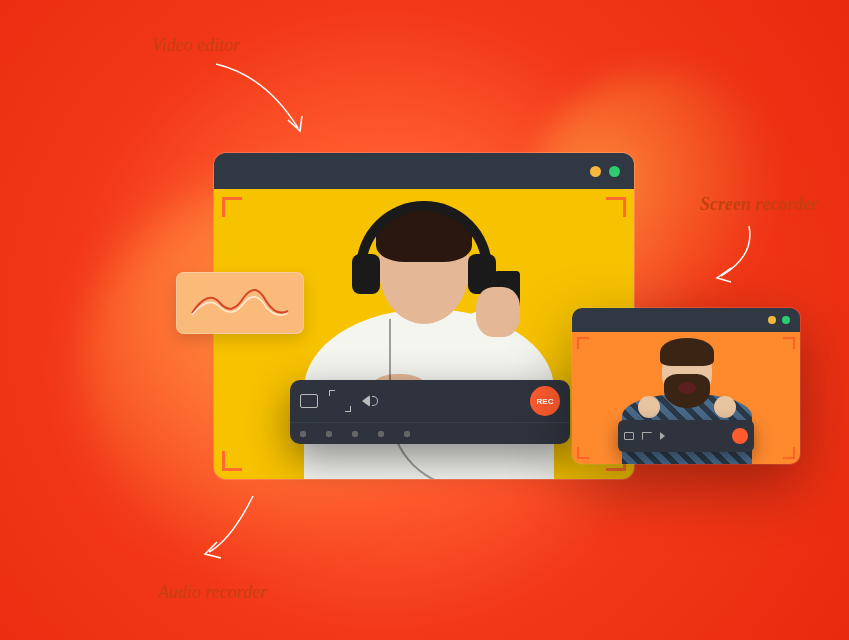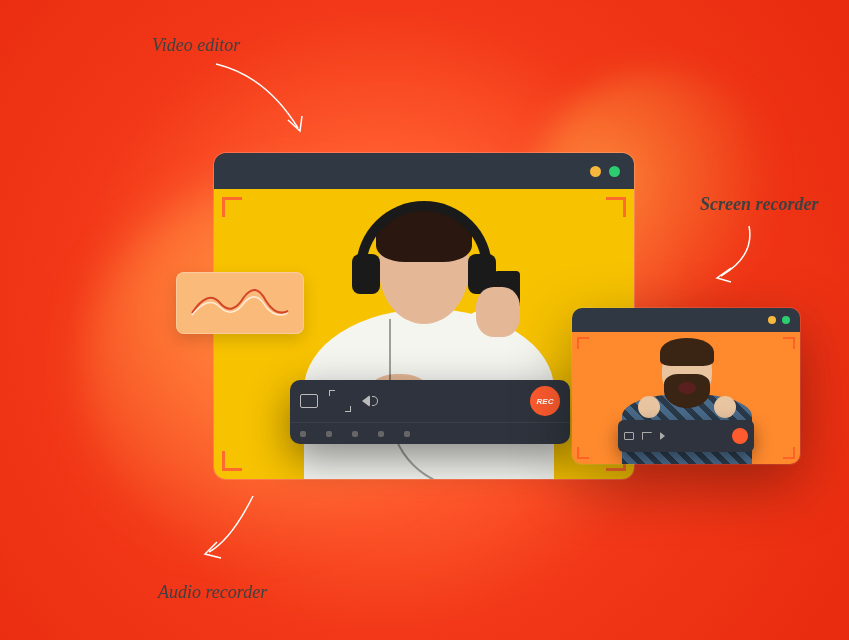--- a/index.html
+++ b/index.html
@@ -22,21 +22,21 @@
 .blob2 {
   position: absolute;
   width: 260px; height: 260px;
   left: 530px; top: 70px;
   border-radius: 50%;
   background: radial-gradient(circle at 30% 40%, rgba(255,170,70,0.6), rgba(255,70,30,0) 70%);
   filter: blur(15px);
 }
 .label {
   position: absolute;
-  color: #404040;
+  color: #c2410c;
   font-family: 'Brush Script MT', cursive;
   font-style: italic;
   font-size: 18px;
   font-weight: 500;
 }
 .label.video { left: 152px; top: 35px; }
 .label.screen { left: 700px; top: 194px; font-weight: bold; }
 .label.audio { left: 158px; top: 582px; }
 .arrow { position: absolute; stroke: #fff; fill: none; stroke-width: 1.5; }
 .arrow.a1 { left: 206px; top: 56px; width: 110px; height: 90px; }
@@ -153,21 +153,20 @@
   box-shadow: 0 14px 40px rgba(0,0,0,0.45);
   display: flex;
   flex-direction: column;
 }
 .rec-top {
   height: 42px;
   display: flex;
   align-items: center;
   justify-content: space-between;
   padding: 0 10px;
-  font-style: italic;
 }
 .rec-icons { display: flex; gap: 14px; align-items: center; }
 .rec-icon { width: 18px; height: 14px; border: 1.5px solid #bbb; border-radius: 2px; position: relative; }
 .rec-icon.arrows::before, .rec-icon.arrows::after {
   content: ''; position: absolute; width: 5px; height: 5px;
   border-top: 1.5px solid #bbb; border-left: 1.5px solid #bbb;
 }
 .rec-icon.arrows::before { top: -3px; left: -3px; }
 .rec-icon.arrows::after { bottom: -3px; right: -3px; transform: rotate(180deg); }
 .rec-icon.arrows { border: none; width: 16px; height: 16px; }

